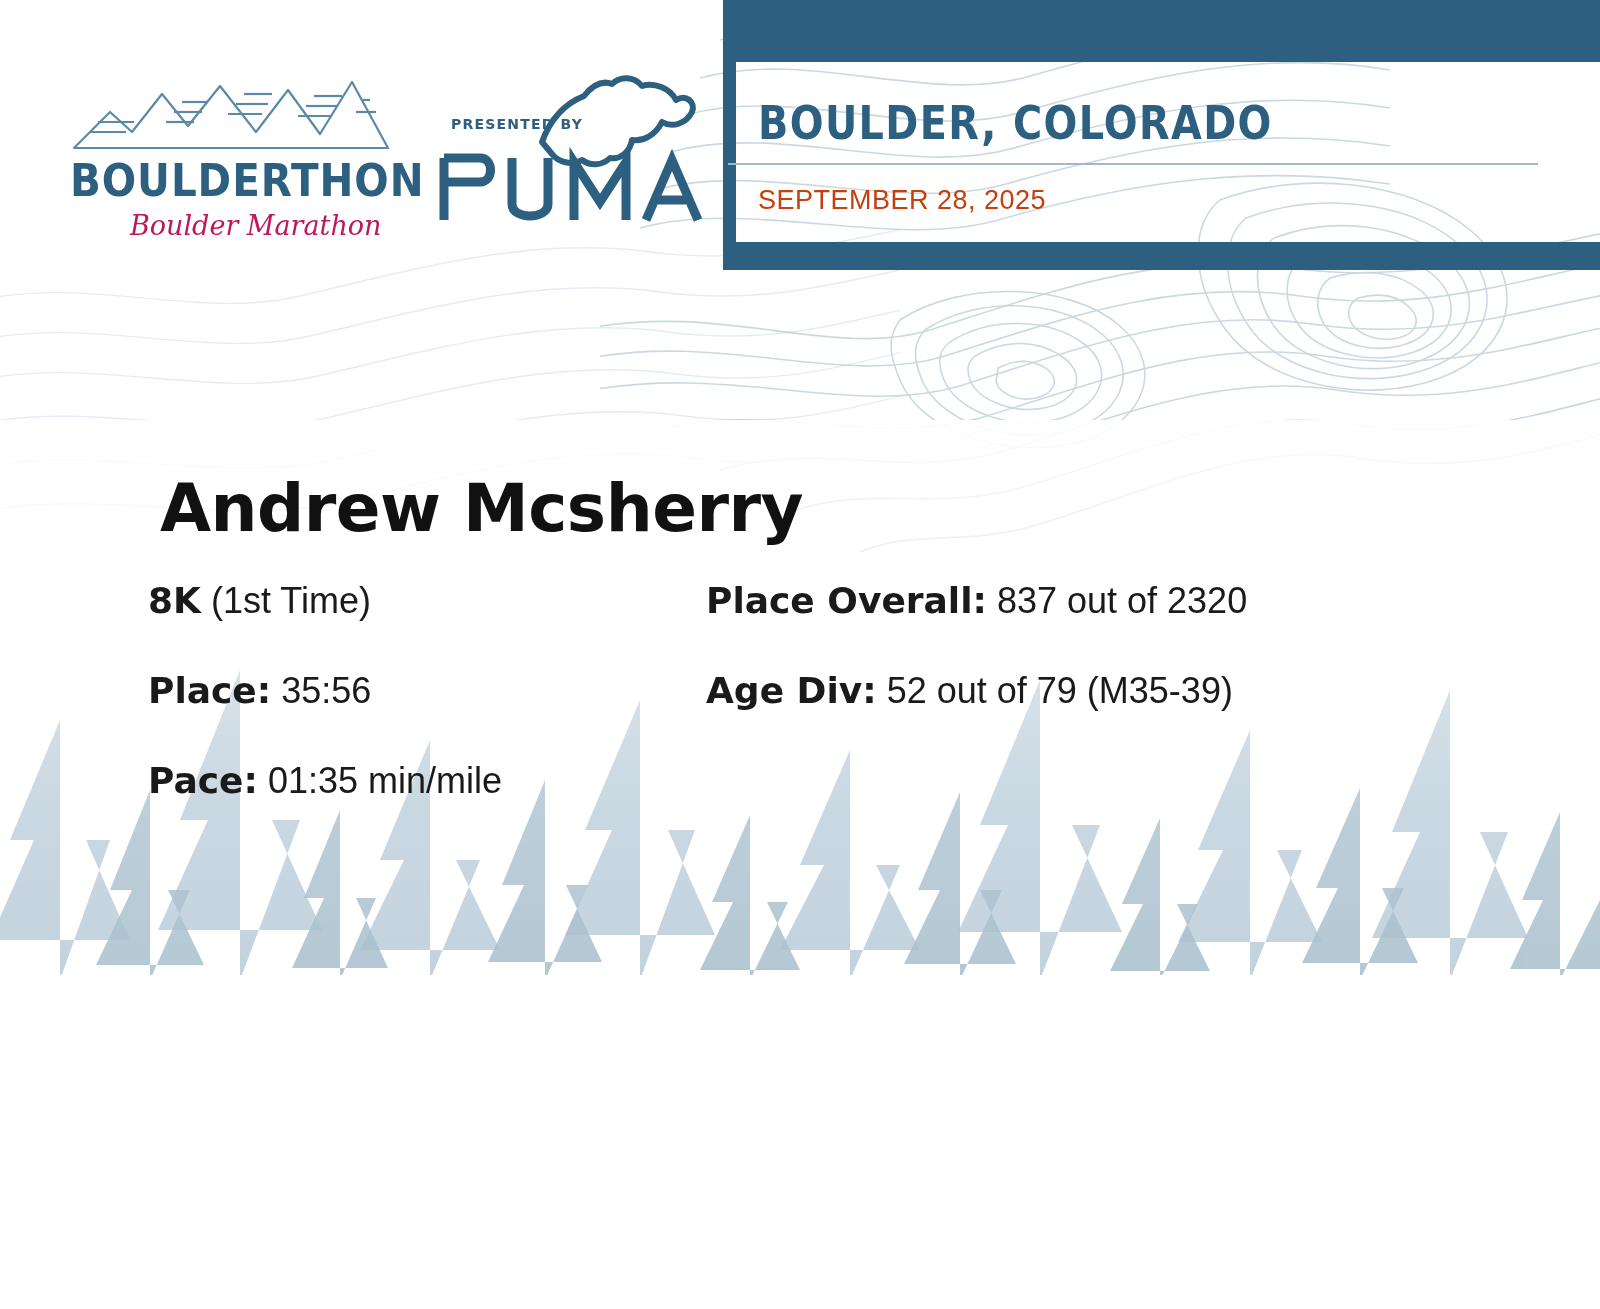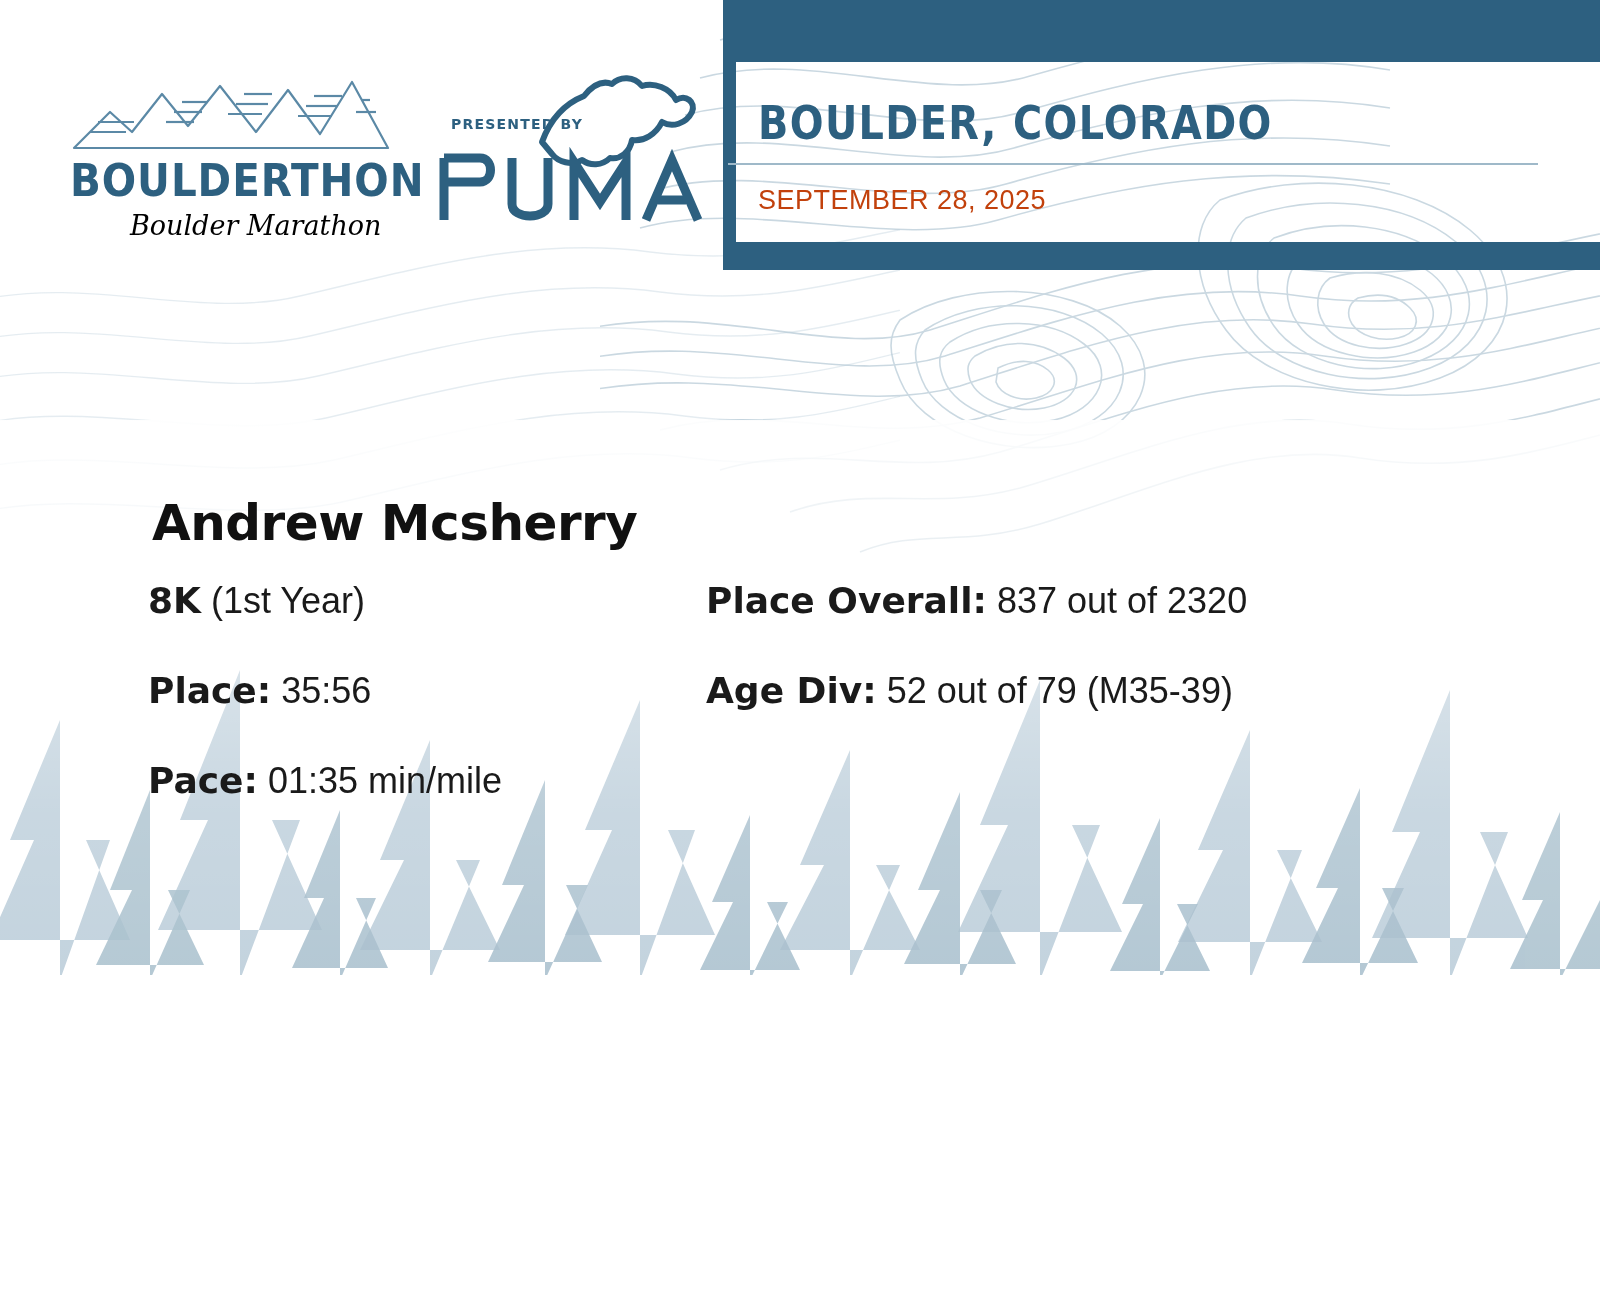--- a/index.html
+++ b/index.html
@@ -79,21 +79,21 @@
     letter-spacing:1px;
     color:#2d6080;
     transform:scaleX(.92);
     transform-origin:left center;
   }
   .brand-sub{
     position:absolute;left:60px;top:150px;
     font-family:"DejaVu Serif", serif;
     font-style:italic;
     font-size:27px;
-    color:#000000;
+    color:#be185d;
   }
   .puma{
     position:absolute;left:424px;top:70px;width:280px;height:170px;
   }
   .puma-presented{
     position:absolute;left:3px;top:46px;
     font-family:"DejaVu Sans", sans-serif;
     font-weight:bold;font-size:14px;letter-spacing:1.2px;color:#2d6080;margin-left:24px;
   }
 
@@ -103,27 +103,26 @@
     pointer-events:none;
   }
   .bandfade{
     position:absolute;left:0;top:420px;width:1600px;height:560px;
     background:linear-gradient(to bottom, rgba(255,255,255,.95) 0%, rgba(255,255,255,.55) 25%, rgba(255,255,255,.1) 70%, rgba(255,255,255,0) 100%);
     pointer-events:none;
   }
 
   
   .runner-name{
-    position:absolute;left:152px;top:470px;
+    position:absolute;left:160px;top:470px;
     font-family:"DejaVu Sans", sans-serif;
     font-weight:bold;
-    font-size:50px;
+    font-size:66px;
     color:#111111;
     letter-spacing:-.5px;
-    margin-top:24px;
   }
   .col-left{position:absolute;left:148px;top:580px;width:520px;}
   .col-right{position:absolute;left:706px;top:580px;width:700px;}
   .res-row{
     font-size:36px;
     color:#1a1a1a;
     margin-bottom:48px;
     white-space:nowrap;
     font-family:"Liberation Sans", sans-serif;
   }
@@ -252,21 +251,21 @@
       <path d="M1560 560 L1560 392 L1522 480 L1543 480 L1510 549 L1600 549 L1600 480 Z"></path>
     </g>
   </svg>
   <div class="bandfade"></div>
 
   <div class="runner-name">Andrew Mcsherry</div>
 
   <div class="col-left">
     <div class="res-row">
       <b>8K</b>
-      <span>(1st Year)</span>
+      <span>(1st Time)</span>
     </div>
     <div class="res-row">
       <b>Place:</b>
       <span>35:56</span>
     </div>
     <div class="res-row">
       <b>Pace:</b>
       <span>01:35 min/mile</span>
     </div>
   </div>

